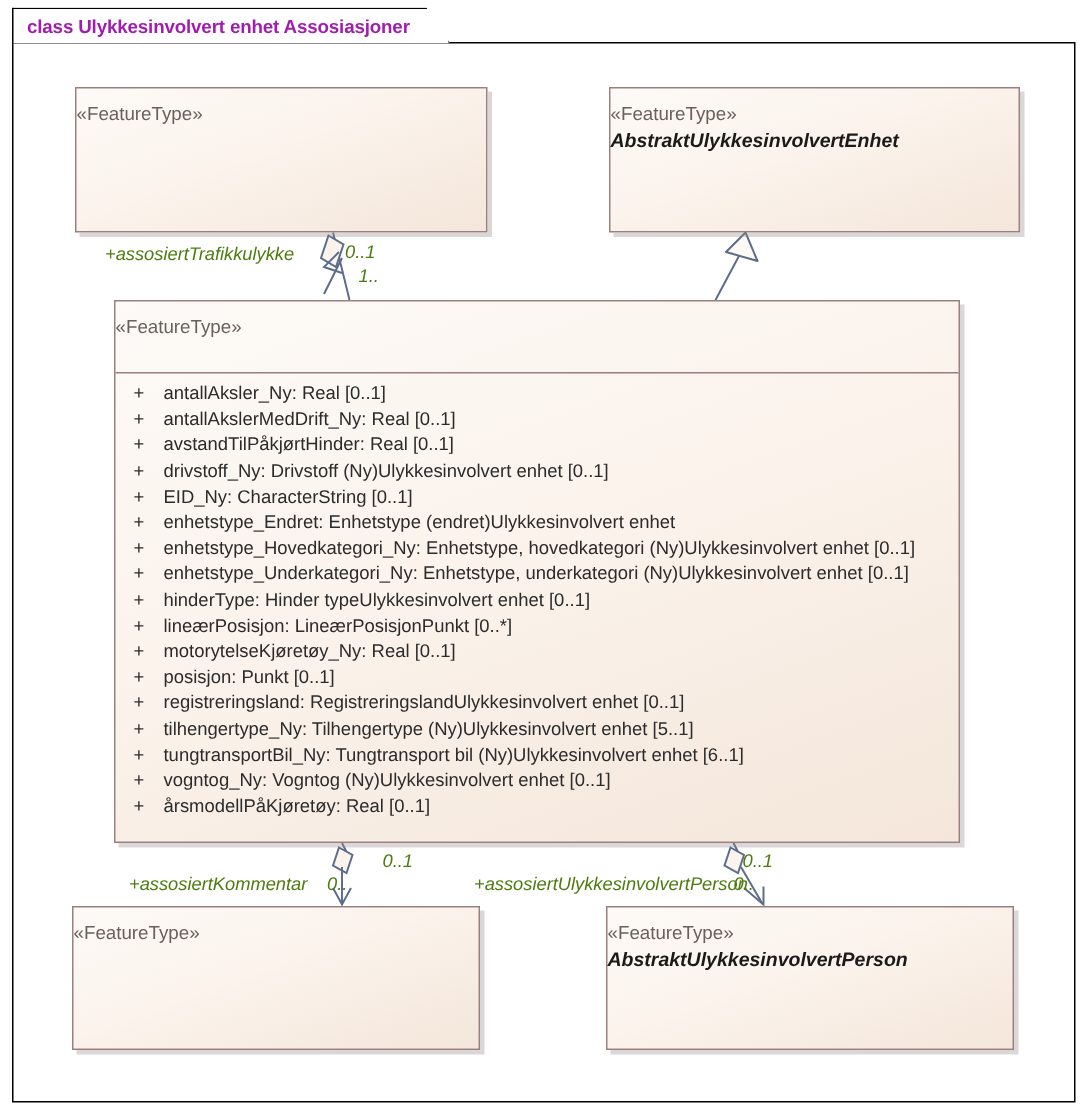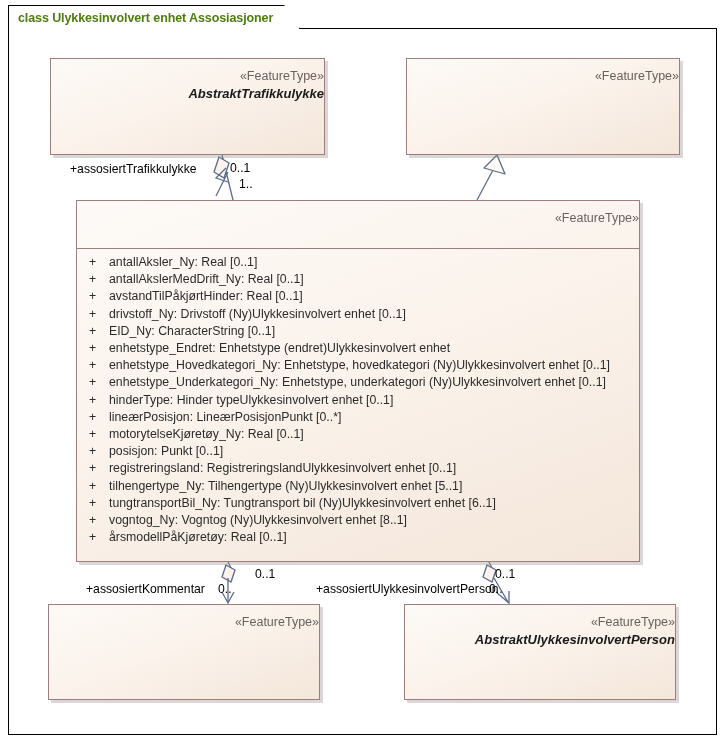--- a/index.html
+++ b/index.html
@@ -40,36 +40,36 @@
     border-bottom: none;
     padding: 0 26px 0 9px;
     display: flex;
     align-items: center;
     
     clip-path: polygon(0 0, calc(100% - 16px) 0, 100% 100%, 0 100%);
   }
   .frame-tab-label {
     font-size: 12.5px;
     font-weight: bold;
-    color: #4d7c0f;
+    color: #a21caf;
     white-space: nowrap;
     letter-spacing: -0.1px;
   }
 
   
   .uml-class {
     position: absolute;
     box-sizing: border-box;
     border: 1px solid #9a7f7c;
     background: linear-gradient(160deg, #fdfaf7 0%, #fbf3ec 45%, #f4e6da 100%);
     box-shadow: 3px 3px 0 rgba(150,140,138,0.35);
   }
   .uml-head {
     padding-top: 9px;
-    text-align: right;
+    text-align: left;
     line-height: 1.35;
   }
   .stereotype {
     display: block;
     font-size: 12.5px;
     color: #6a5f5c;
     font-style: normal;
   }
   .cls-name {
     display: block;
@@ -110,22 +110,23 @@
     padding-left: 6px;
     box-sizing: border-box;
     color: #2b2b2b;
   }
   .attr-text { flex: 1 1 auto; }
 
   
   .conn-label {
     position: absolute;
     font-size: 12.2px;
-    color: #000000;
+    color: #4d7c0f;
     white-space: nowrap;
+    font-style: italic;
   }
 
   
   #connectors {
     position: absolute;
     left: 0;
     top: 0;
     width: 726px;
     height: 744px;
     pointer-events: none;
@@ -173,27 +174,27 @@
       <line x1="489" y1="562" x2="493" y2="570" stroke="#5a6b8c" stroke-width="1.3"></line>
       <polygon points="487,565 496,570 492,582 483,577" fill="#fbf3ec" stroke="#5a6b8c" stroke-width="1.3"></polygon>
       <line x1="494" y1="578" x2="508" y2="602" stroke="#5a6b8c" stroke-width="1.3"></line>
       <path d="M496,592 L509,603 L509,591" fill="none" stroke="#5a6b8c" stroke-width="1.3"></path>
     </g>
   </svg>
 
   <div class="uml-class" style="left:50px; top:58px; width:275px; height:97px;">
     <div class="uml-head">
       <span class="stereotype">«FeatureType»</span>
-      <span class="cls-name abstract">AbstraktTrafikkulykke</span>
     </div>
   </div>
 
   <div class="uml-class" style="left:406px; top:58px; width:274px; height:97px;">
     <div class="uml-head">
       <span class="stereotype">«FeatureType»</span>
+      <span class="cls-name abstract">AbstraktUlykkesinvolvertEnhet</span>
     </div>
   </div>
 
   <div class="uml-class" style="left:76px; top:200px; width:564px; height:362px;">
     <div class="uml-head">
       <span class="stereotype">«FeatureType»</span>
     </div>
     <div class="uml-head-sep" style="top:47px;"></div>
     <div class="attr-list" style="top:48px;">
         <div class="attr-row">
@@ -251,21 +252,21 @@
         <div class="attr-row">
           <span class="attr-vis">+</span>
           <span class="attr-text">tilhengertype_Ny: Tilhengertype (Ny)Ulykkesinvolvert enhet [5..1]</span>
         </div>
         <div class="attr-row">
           <span class="attr-vis">+</span>
           <span class="attr-text">tungtransportBil_Ny: Tungtransport bil (Ny)Ulykkesinvolvert enhet [6..1]</span>
         </div>
         <div class="attr-row">
           <span class="attr-vis">+</span>
-          <span class="attr-text">vogntog_Ny: Vogntog (Ny)Ulykkesinvolvert enhet [8..1]</span>
+          <span class="attr-text">vogntog_Ny: Vogntog (Ny)Ulykkesinvolvert enhet [0..1]</span>
         </div>
         <div class="attr-row">
           <span class="attr-vis">+</span>
           <span class="attr-text">årsmodellPåKjøretøy: Real [0..1]</span>
         </div>
       </div>
   </div>
 
   <div class="uml-class" style="left:48px; top:604px; width:272px; height:96px;">
     <div class="uml-head">

